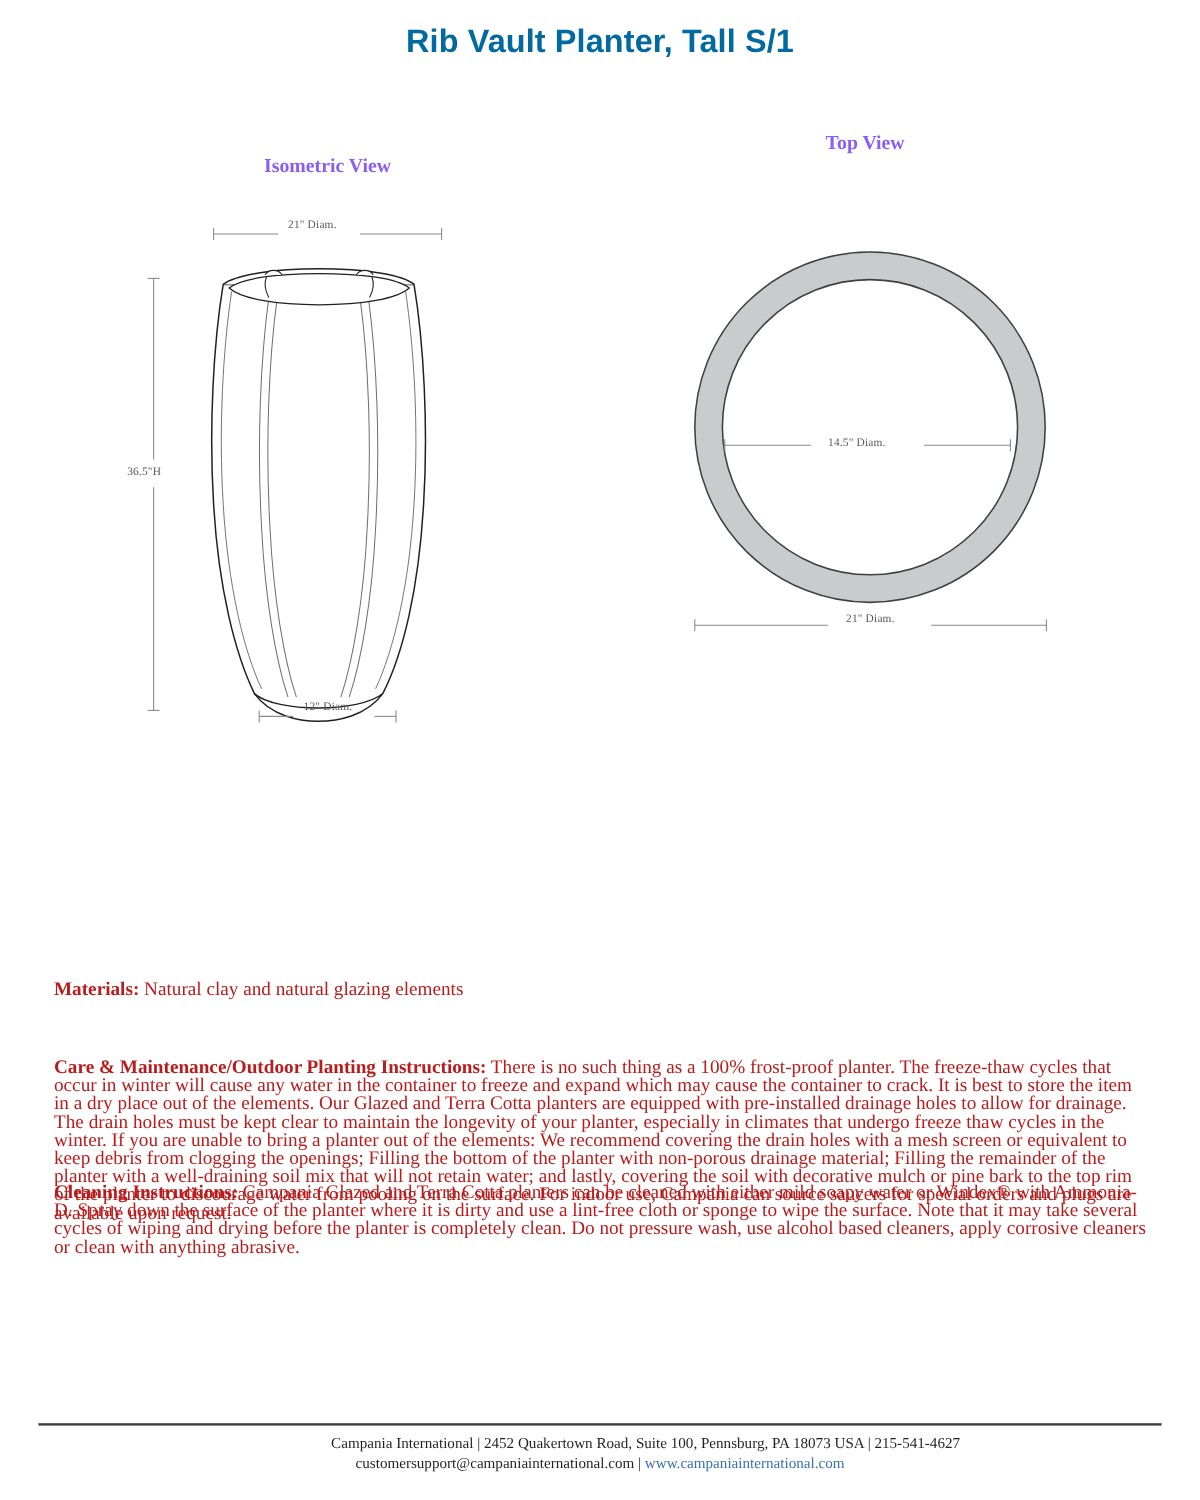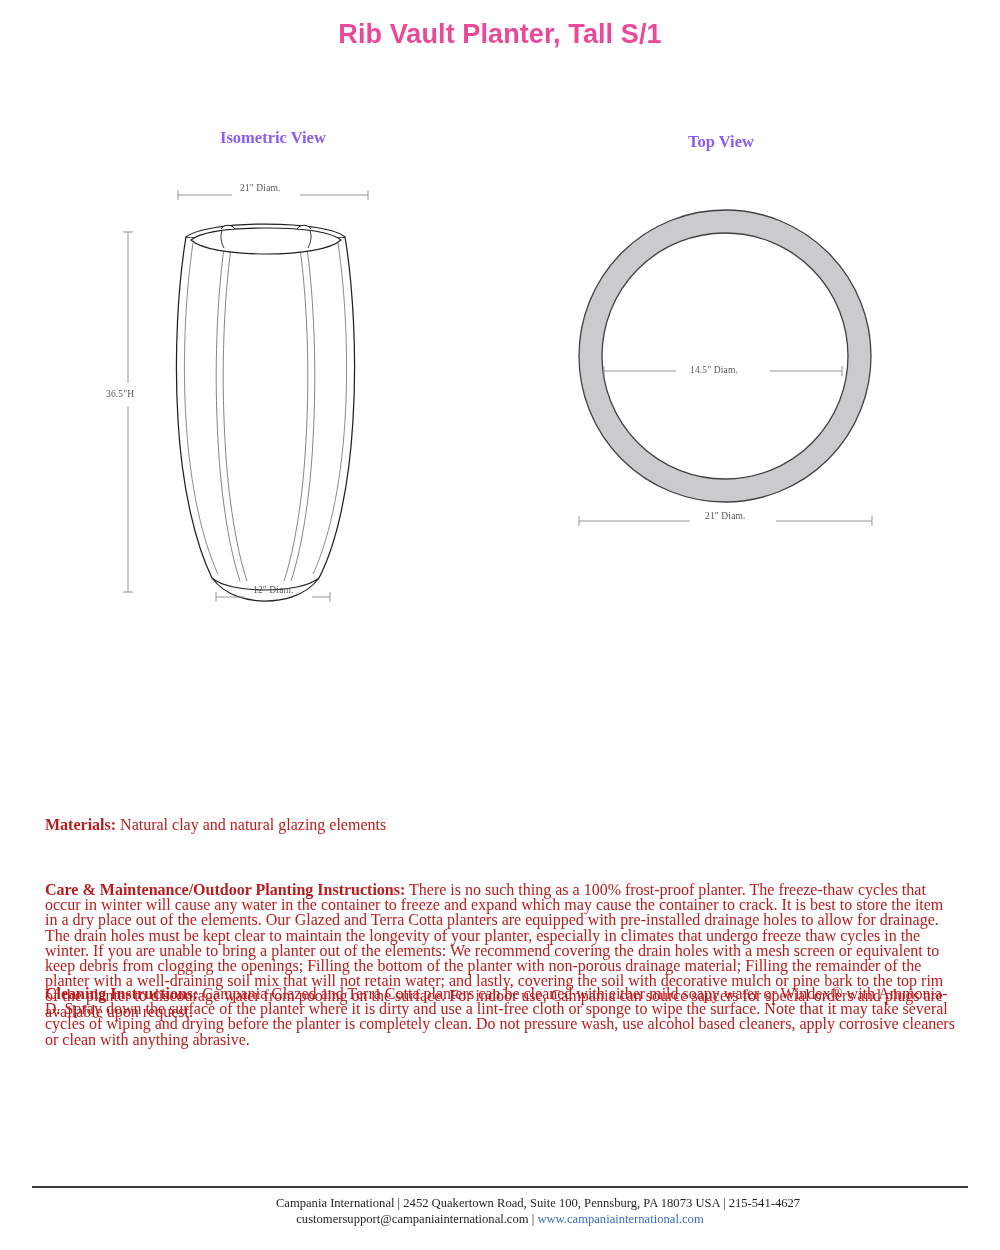--- a/index.html
+++ b/index.html
@@ -21,34 +21,34 @@
   .page-title {
     position: absolute;
     top: 19px;
     left: 0;
     width: 1000px;
     text-align: center;
     font-family: "Liberation Sans", sans-serif;
     font-weight: bold;
     font-size: 27px;
     letter-spacing: 0.1px;
-    color: #ec4899;
+    color: #0369a1;
   }
 
   
   .view-heading {
     position: absolute;
     font-family: "Liberation Serif", serif;
     font-weight: bold;
     font-size: 16.5px;
     color: #8b5cf6;
     white-space: nowrap;
   }
   #iso-heading { top: 128px; left: 220px; }
-  #top-heading { top: 132px; left: 688px; }
+  #top-heading { top: 109px; left: 688px; }
 
   
   .draw-layer {
     position: absolute;
     top: 0;
     left: 0;
     width: 1000px;
     height: 1250px;
     pointer-events: none;
   }

